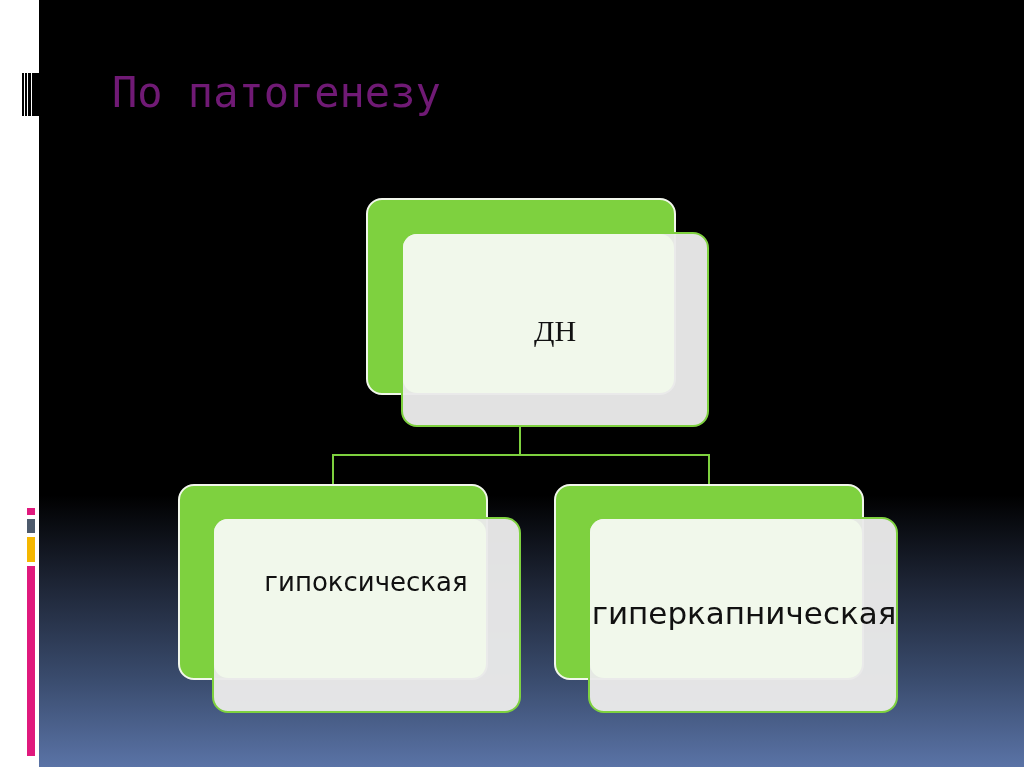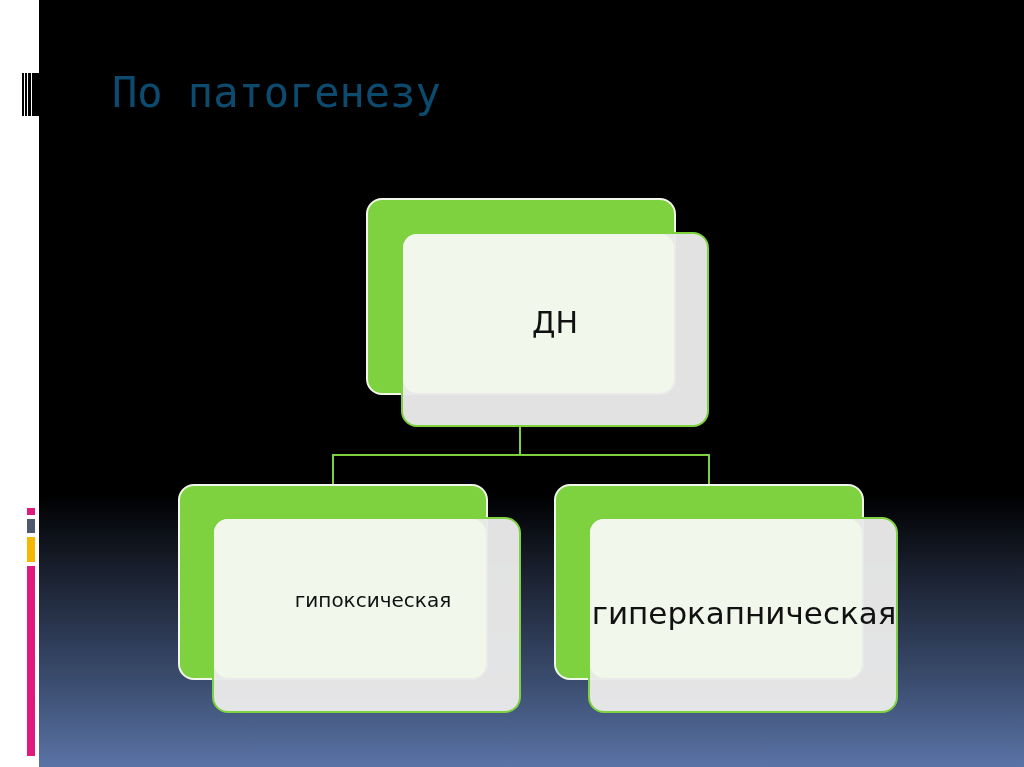--- a/index.html
+++ b/index.html
@@ -1,21 +1,21 @@
 <!DOCTYPE html>
 <html><head>
 <meta charset="utf-8">
 <style>
   html, body { margin:0; padding:0; }
   body { width:1024px; height:767px; position:relative; overflow:hidden; background:#fff; font-family:"DejaVu Sans", sans-serif; }
   .slide { position:absolute; left:39px; top:0; width:985px; height:767px;
     background: linear-gradient(to bottom, #000 0px, #000 495px, #1c2333 580px, #3a4c6e 680px, #5a73a6 767px); }
   .stripe { position:absolute; background:#000; }
   .accent { position:absolute; }
-  .title { position:absolute; left:112px; top:68px; font-family:"DejaVu Sans Mono", monospace; font-size:42px; color:#0c4a6e; letter-spacing:0px; white-space:nowrap; }
+  .title { position:absolute; left:112px; top:68px; font-family:"DejaVu Sans Mono", monospace; font-size:42px; color:#701a75; letter-spacing:0px; white-space:nowrap; }
   .node { position:absolute; }
   .back { position:absolute; background:#7ed13f; border:2px solid #f2f7ec; border-radius:16px; box-sizing:border-box; }
   .front { position:absolute; background:rgba(233,233,233,0.97); border:2px solid #7ed13f; border-radius:16px; box-sizing:border-box; }
   .overlap { position:absolute; background:#f1f8eb; border-radius:14px; }
   .label { position:absolute; font-family:"DejaVu Sans", sans-serif; color:#111; white-space:nowrap; transform:translate(-50%,-50%); }
   .line { position:absolute; background:#7ed13f; }
 </style>
 </head>
 <body>
 
@@ -35,28 +35,28 @@
 
 <div class="line" style="left:519px;top:426px;width:2px;height:30px;"></div>
 <div class="line" style="left:332px;top:454px;width:378px;height:2px;"></div>
 <div class="line" style="left:332px;top:454px;width:2px;height:32px;"></div>
 <div class="line" style="left:708px;top:454px;width:2px;height:32px;"></div>
 
 <div class="node">
   <div class="back" style="left:366px;top:198px;width:310px;height:197px;"></div>
   <div class="front" style="left:401px;top:232px;width:308px;height:195px;"></div>
   <div class="overlap" style="left:403px;top:234px;width:271px;height:159px;"></div>
-  <div class="label" style="left:555px;top:322px;font-size:30px;">ДН</div>
+  <div class="label" style="left:555px;top:331px;font-size:30px;font-family:Liberation Serif, serif;">ДН</div>
 </div>
 
 <div class="node">
   <div class="back" style="left:178px;top:484px;width:310px;height:196px;"></div>
   <div class="front" style="left:212px;top:517px;width:309px;height:196px;"></div>
   <div class="overlap" style="left:214px;top:519px;width:272px;height:159px;"></div>
-  <div class="label" style="left:366px;top:600px;font-size:20px;margin-left:7px;">гипоксическая</div>
+  <div class="label" style="left:366px;top:582px;font-size:26px;">гипоксическая</div>
 </div>
 
 <div class="node">
   <div class="back" style="left:554px;top:484px;width:310px;height:196px;"></div>
   <div class="front" style="left:588px;top:517px;width:310px;height:196px;"></div>
   <div class="overlap" style="left:590px;top:519px;width:272px;height:159px;"></div>
   <div class="label" style="left:744px;top:613px;font-size:31px;">гиперкапническая</div>
 </div>
 
 </body></html>

